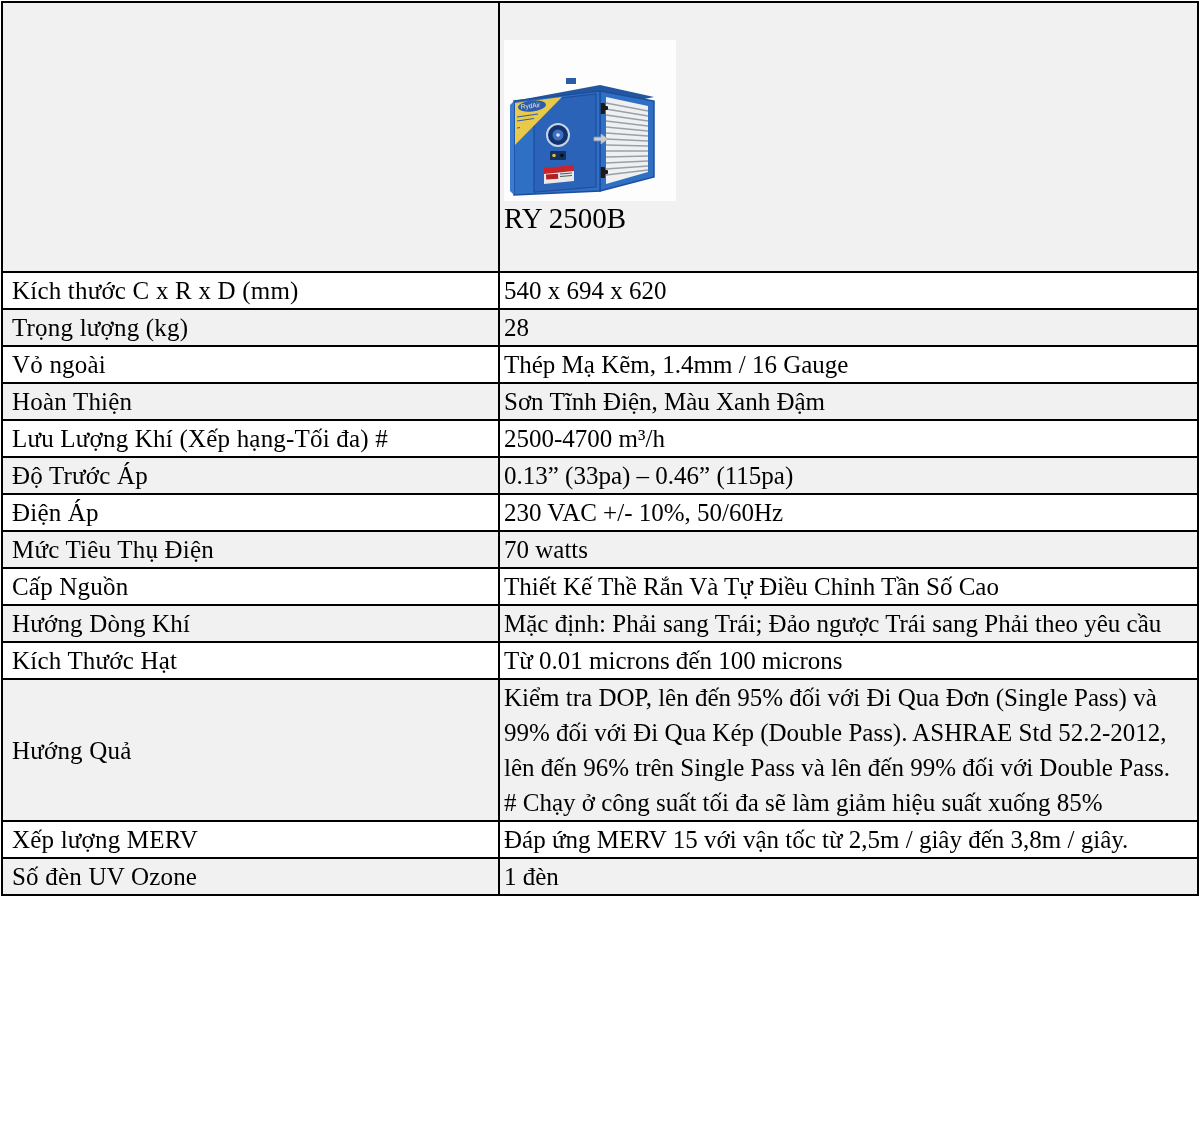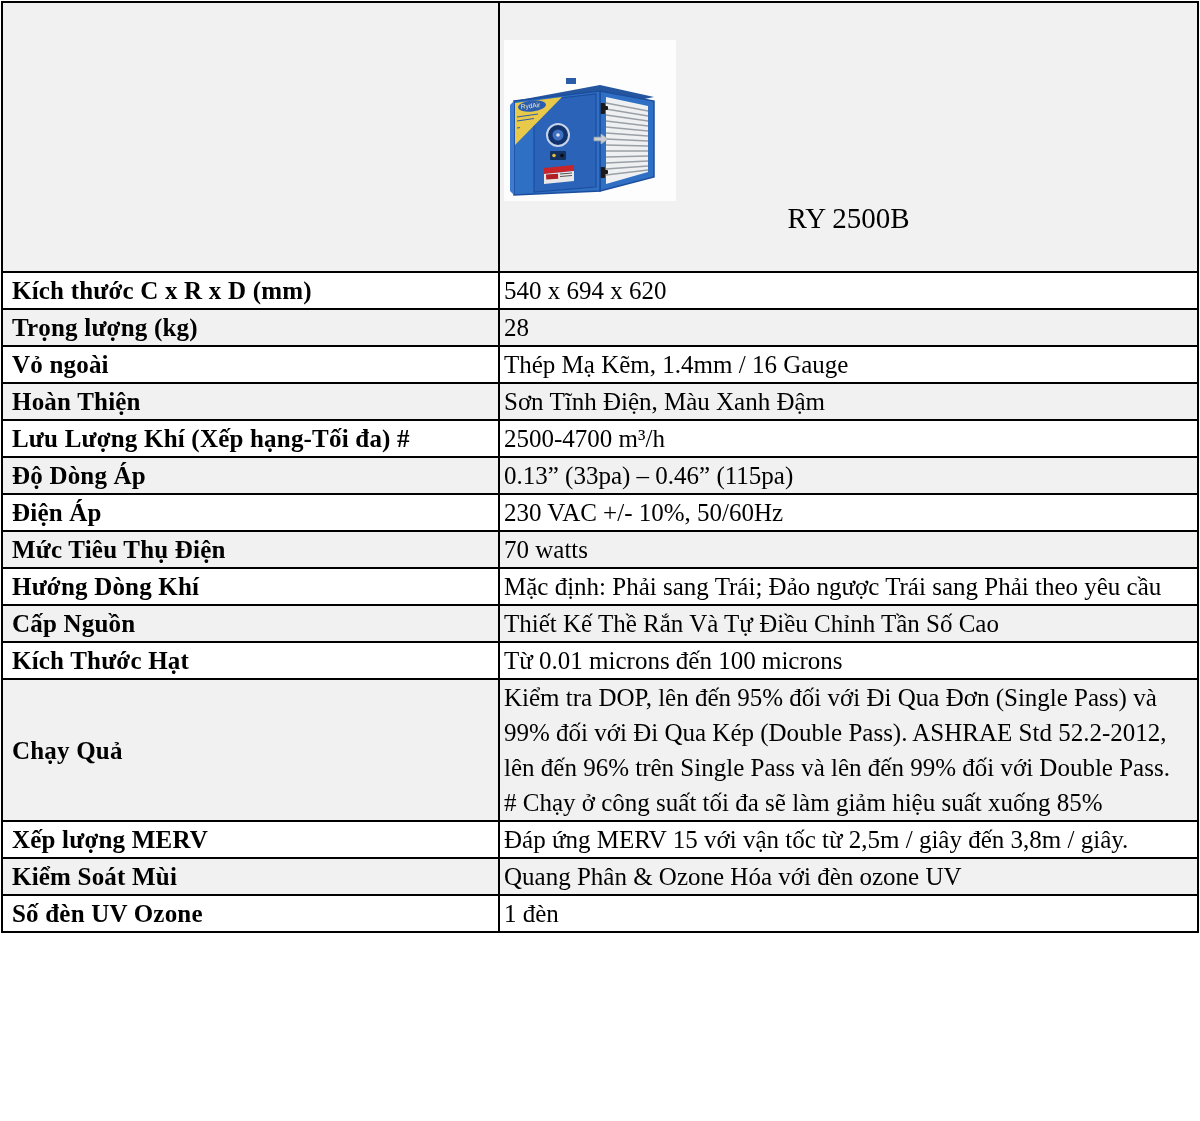--- a/index.html
+++ b/index.html
@@ -22,41 +22,40 @@
   col.col-value{width:699px;}
   td{
     border:2px solid var(--border,#000);
     font-size:25px;
     line-height:35px;
     padding:0 5px 0 4px;
     vertical-align:middle;
     overflow:hidden;
   }
   td.label-cell{
-    font-weight:bold;
+    font-weight:normal;
     letter-spacing:0.2px;
     padding-left:9px;
   }
   td.value-cell{
     white-space:pre-line;
   }
   tbody tr:nth-child(odd){background:var(--row-alt,#f1f1f1);}
   tbody tr:nth-child(even){background:#ffffff;}
   
   td.product-cell{padding:2px 4px 0 4px;vertical-align:top;}
   .photo-wrap{
     width:172px;height:126px;
     background:#fdfdfd;
     position:relative;
   }
   .model-name{
     font-size:29px;
     line-height:35px;
     font-weight:normal;
-    text-align:center;
   }
 </style>
 </head>
 <body>
 
 <table class="spec">
   <colgroup>
       <col class="col-label">
       <col class="col-value">
     </colgroup>
@@ -150,54 +149,50 @@
       </tr>
       <tr>
         <td class="label-cell">Hoàn Thiện</td>
         <td class="value-cell">Sơn Tĩnh Điện, Màu Xanh Đậm</td>
       </tr>
       <tr>
         <td class="label-cell">Lưu Lượng Khí (Xếp hạng-Tối đa) #</td>
         <td class="value-cell">2500-4700 m³/h</td>
       </tr>
       <tr>
-        <td class="label-cell">Độ Dòng Áp</td>
+        <td class="label-cell">Độ Trước Áp</td>
         <td class="value-cell">0.13” (33pa) – 0.46” (115pa)</td>
       </tr>
       <tr>
         <td class="label-cell">Điện Áp</td>
         <td class="value-cell">230 VAC +/- 10%, 50/60Hz</td>
       </tr>
       <tr>
         <td class="label-cell">Mức Tiêu Thụ Điện</td>
         <td class="value-cell">70 watts</td>
       </tr>
       <tr>
+        <td class="label-cell">Cấp Nguồn</td>
+        <td class="value-cell">Thiết Kế Thề Rắn Và Tự Điều Chỉnh Tần Số Cao</td>
+      </tr>
+      <tr>
         <td class="label-cell">Hướng Dòng Khí</td>
         <td class="value-cell">Mặc định: Phải sang Trái; Đảo ngược Trái sang Phải theo yêu cầu</td>
-      </tr>
-      <tr>
-        <td class="label-cell">Cấp Nguồn</td>
-        <td class="value-cell">Thiết Kế Thề Rắn Và Tự Điều Chỉnh Tần Số Cao</td>
       </tr>
       <tr>
         <td class="label-cell">Kích Thước Hạt</td>
         <td class="value-cell">Từ 0.01 microns đến 100 microns</td>
       </tr>
       <tr>
-        <td class="label-cell">Chạy Quả</td>
+        <td class="label-cell">Hướng Quả</td>
         <td class="value-cell">Kiểm tra DOP, lên đến 95% đối với Đi Qua Đơn (Single Pass) và 99% đối với Đi Qua Kép (Double Pass). ASHRAE Std 52.2-2012, lên đến 96% trên Single Pass và lên đến 99% đối với Double Pass.
 # Chạy ở công suất tối đa sẽ làm giảm hiệu suất xuống 85%</td>
       </tr>
       <tr>
         <td class="label-cell">Xếp lượng MERV</td>
         <td class="value-cell">Đáp ứng MERV 15 với vận tốc từ 2,5m / giây đến 3,8m / giây.</td>
-      </tr>
-      <tr>
-        <td class="label-cell">Kiểm Soát Mùi</td>
-        <td class="value-cell">Quang Phân &amp; Ozone Hóa với đèn ozone UV</td>
       </tr>
       <tr>
         <td class="label-cell">Số đèn UV Ozone</td>
         <td class="value-cell">1 đèn</td>
       </tr>
     </tbody>
 </table>
 
 </body></html>

